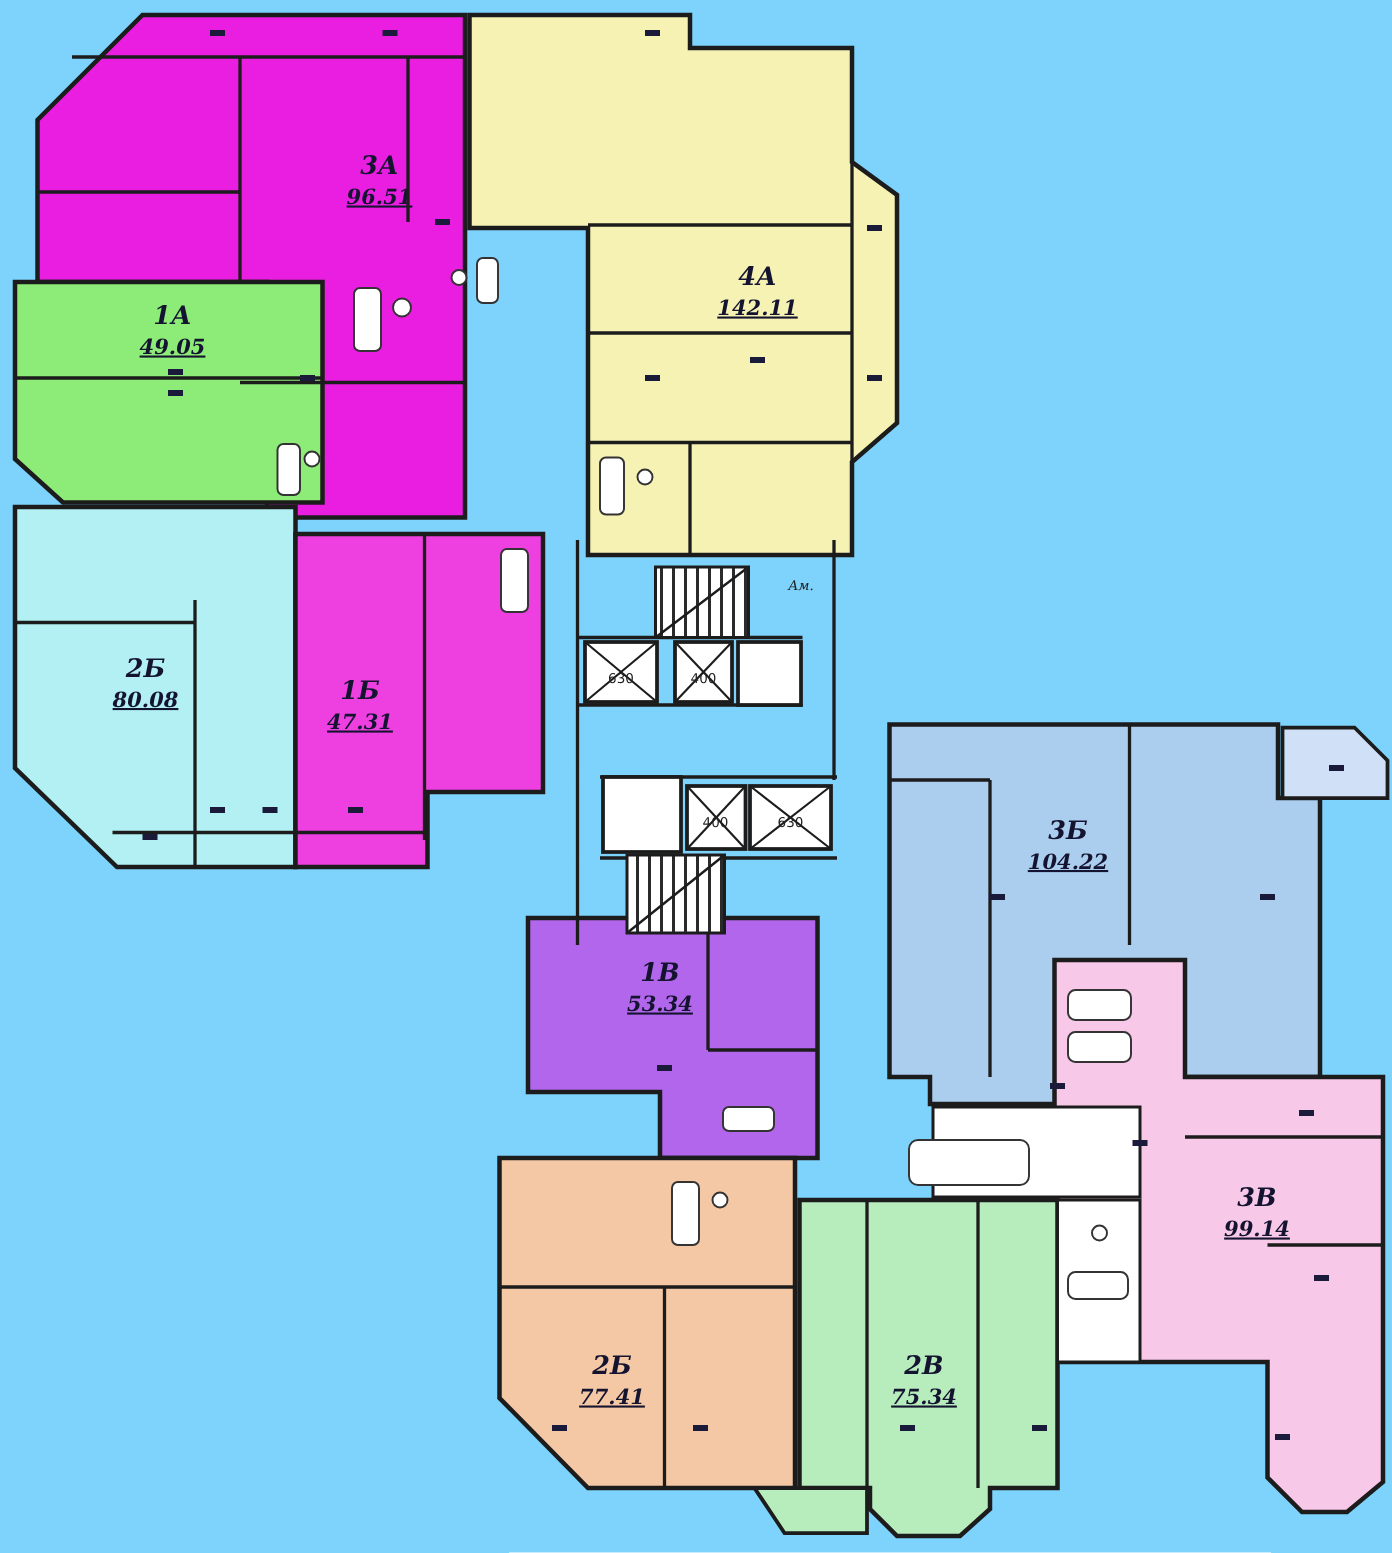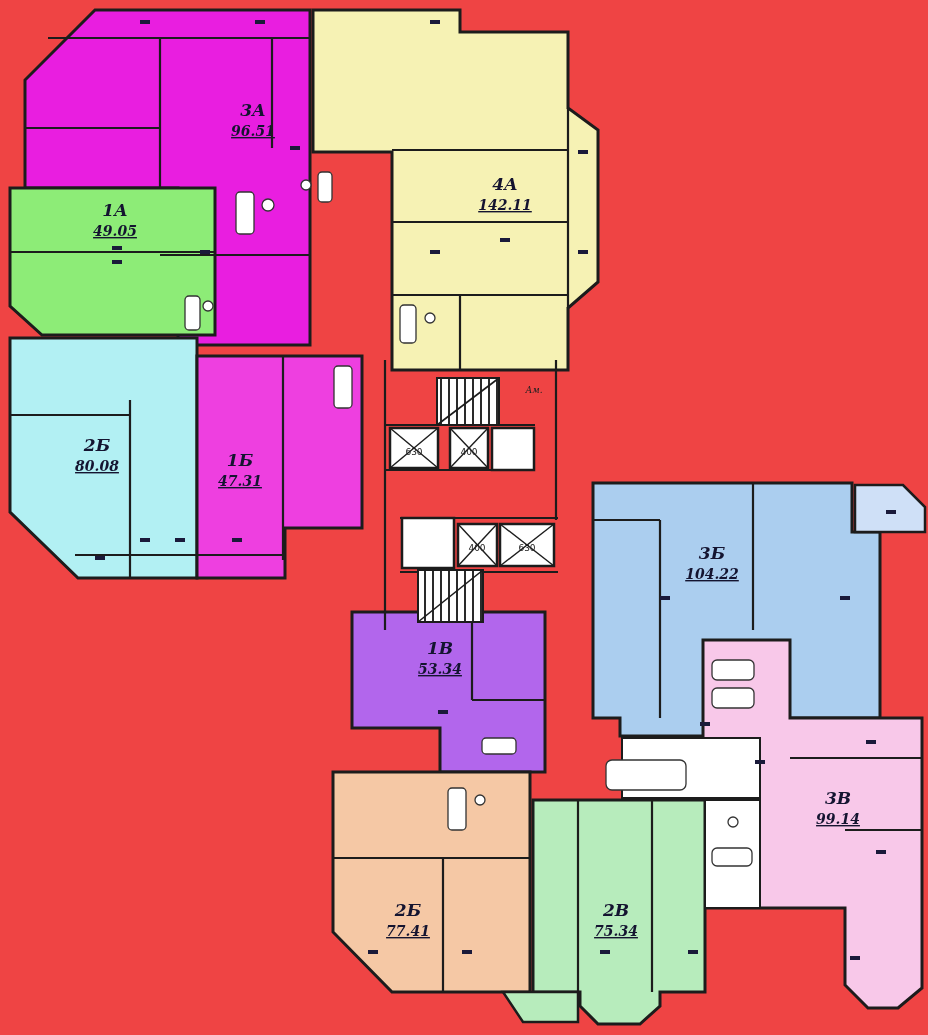--- a/index.html
+++ b/index.html
@@ -1,16 +1,16 @@
 <!DOCTYPE html>
 <html><head>
 <meta charset="utf-8">
 <style>
   html,body{margin:0;padding:0;background:#ffffff;}
-  .canvas{position:relative;width:928px;height:1035px;background:#ef4444;overflow:hidden;}
+  .canvas{position:relative;width:928px;height:1035px;background:#7dd3fc;overflow:hidden;}
   svg{position:absolute;left:0;top:0;}
   .apt{stroke:#1c1c1c;stroke-width:3;stroke-linejoin:miter;}
   .balc{stroke:#1c1c1c;stroke-width:2.5;}
   .walls{stroke:#1c1c1c;stroke-width:2.2;fill:none;}
   .overlay{fill:#ffffff;stroke:#1c1c1c;stroke-width:2;}
   .shaft{fill:#ffffff;stroke:#1c1c1c;stroke-width:2.5;}
   .shaft-x{stroke:#1c1c1c;stroke-width:1.4;}
   .stair{stroke:#1c1c1c;stroke-width:2;}
   .stair-diag{stroke:#1c1c1c;stroke-width:1.6;}
   .fixture{fill:#ffffff;stroke:#333333;stroke-width:1.3;}

